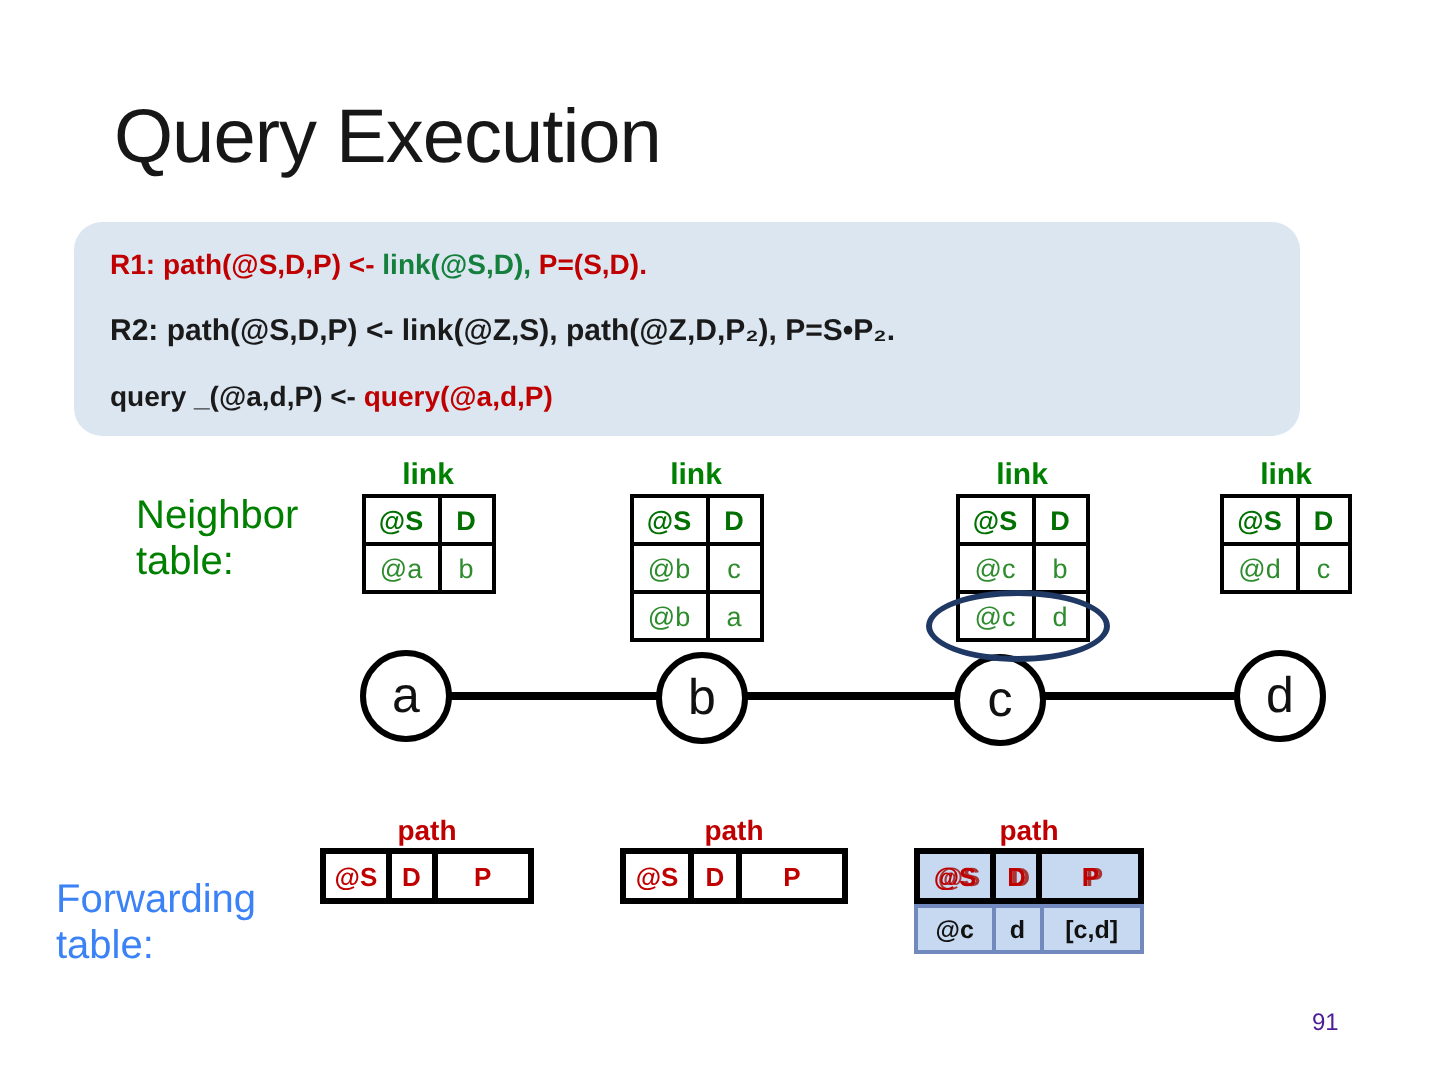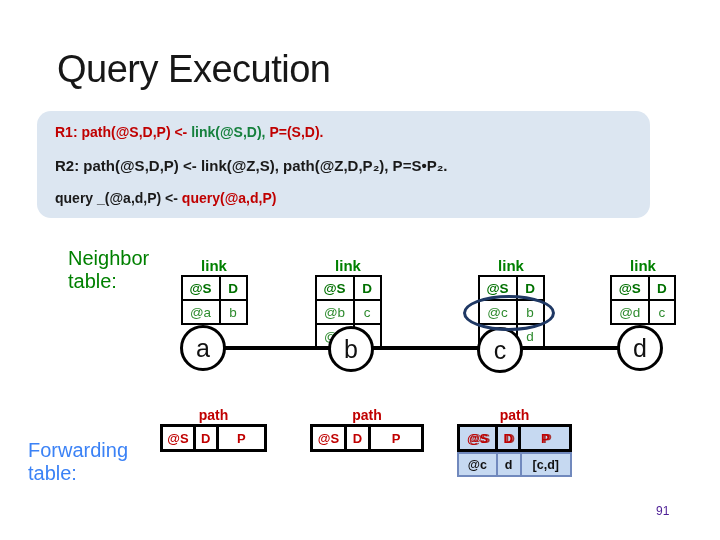--- a/index.html
+++ b/index.html
@@ -25,21 +25,21 @@
   .black { color:#1A1A1A; }
 
   
   .sec-label { position:absolute; font-size:20px; font-weight:normal; line-height:23px; }
   .neighbor-label { left:68px; top:247px; color:#008000; }
   .forwarding-label { left:28px; top:439px; color:#3b82f6; }
 
   
   .tblbox { position:absolute; text-align:center; }
   .cap { font-size:15px; font-weight:bold; margin-bottom:1px; }
-  .green-cap { color:#008000;margin-top:28px; }
+  .green-cap { color:#008000; }
   .red-cap { color:#C00000; font-size:14px; }
 
   
   .ltable { border-collapse:collapse; margin:0 auto; }
   .ltable td {
     border:2.5px solid #000; text-align:center; padding:0;
     width:36px; height:22px; font-size:13.5px; color:#2e8b2e; background:#fff;
   }
   .ltable td:last-child { width:25px; }
   .ltable tr:first-child td { font-weight:bold; color:#007000; }

